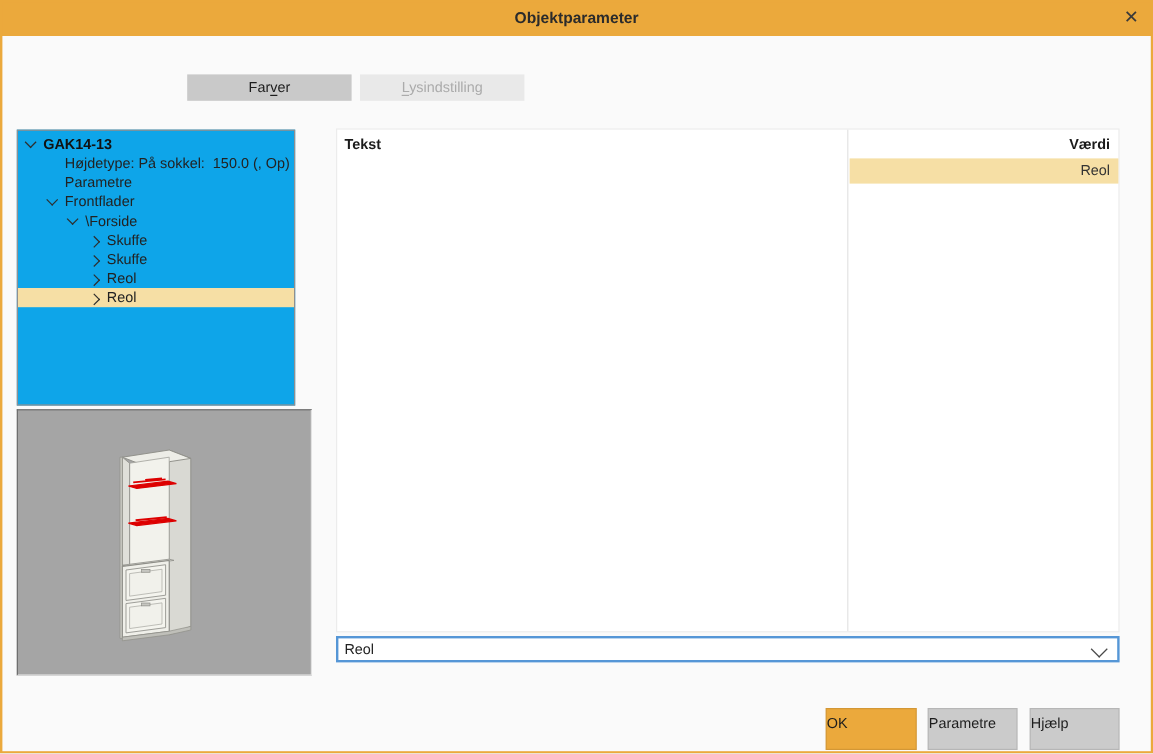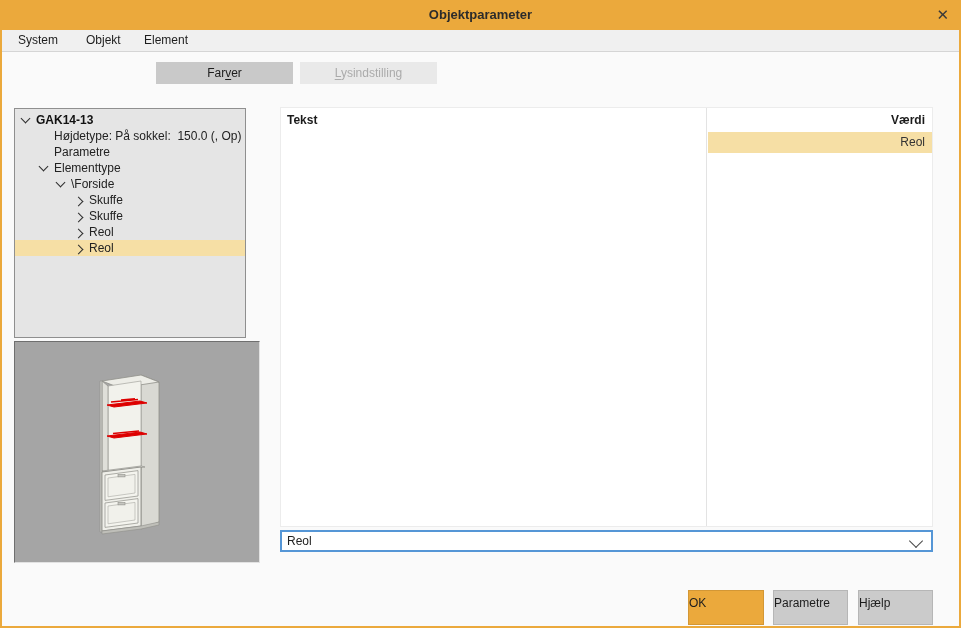--- a/index.html
+++ b/index.html
@@ -16,21 +16,21 @@
   .menubar{position:absolute;left:2px;right:2px;top:30px;height:21px;background:#F0F0F0;border-bottom:1px solid #D5D5D5;}
   .menu-item{position:absolute;top:0;height:21px;line-height:21px;font-size:12px;color:#1d1d1d;}
 
   
   .tbtn{position:absolute;top:62px;height:22px;width:137px;line-height:22px;text-align:center;
         font-size:12px;color:#1d1d1d;background:#C9C9C9;}
   .tbtn.disabled{background:#E9E9E9;color:#ABABAB;}
   .tbtn u{text-underline-offset:2px;}
 
   
-  .tree{position:absolute;left:14px;top:108px;width:232px;height:230px;background:#e5e5e5;
+  .tree{position:absolute;left:14px;top:108px;width:232px;height:230px;background:#0ea5e9;
         border:1px solid #8F8F8F;box-sizing:border-box;overflow:hidden;}
   .trow{position:relative;height:16px;line-height:16px;font-size:12px;color:#222;white-space:pre;}
   .trow.first{margin-top:3px;}
   .trow.bold .tree-label{font-weight:bold;color:#111;}
   .trow.sel{background:#F6DFA5;}
   .tree-label{vertical-align:top;}
   .chev{display:inline-block;width:6px;height:6px;border-right:1.6px solid #2e2e2e;border-bottom:1.6px solid #2e2e2e;
         margin-right:7px;position:relative;}
   .chev.down{transform:rotate(45deg);top:-2px;}
   .chev.right{transform:rotate(-45deg);top:1px;}
@@ -71,34 +71,29 @@
 </head>
 <body>
 
 <div class="win">
 
   <div class="titlebar">
     <div class="title">Objektparameter</div>
     <div class="close">✕</div>
   </div>
 
-  <div class="menubar">
-    <span class="menu-item" style="left:16px">System</span>
-    <span class="menu-item" style="left:84px">Objekt</span>
-    <span class="menu-item" style="left:142px">Element</span>
-  </div>
 
   <div class="tbtn" style="left:156px"><span>Far</span><u>v</u><span>er</span></div>
   <div class="tbtn disabled" style="left:300px"><span></span><u>L</u><span>ysindstilling</span></div>
 
   <div class="tree">
     <div class="trow first bold ind0"><span class="chev down"></span><span class="tree-label">GAK14-13</span></div>
     <div class="trow ind1"><span class="tree-label">Højdetype: På sokkel:  150.0 (, Op)</span></div>
     <div class="trow ind1"><span class="tree-label">Parametre</span></div>
-    <div class="trow ind1c"><span class="chev down"></span><span class="tree-label">Elementtype</span></div>
+    <div class="trow ind1c"><span class="chev down"></span><span class="tree-label">Frontflader</span></div>
     <div class="trow ind2c"><span class="chev down"></span><span class="tree-label">\Forside</span></div>
     <div class="trow ind3c"><span class="chev right"></span><span class="tree-label">Skuffe</span></div>
     <div class="trow ind3c"><span class="chev right"></span><span class="tree-label">Skuffe</span></div>
     <div class="trow ind3c"><span class="chev right"></span><span class="tree-label">Reol</span></div>
     <div class="trow sel ind3c"><span class="chev right"></span><span class="tree-label">Reol</span></div>
   </div>
 
   <div class="preview">
     <svg class="cab" width="66" height="168" viewBox="0 0 66 168">
 

